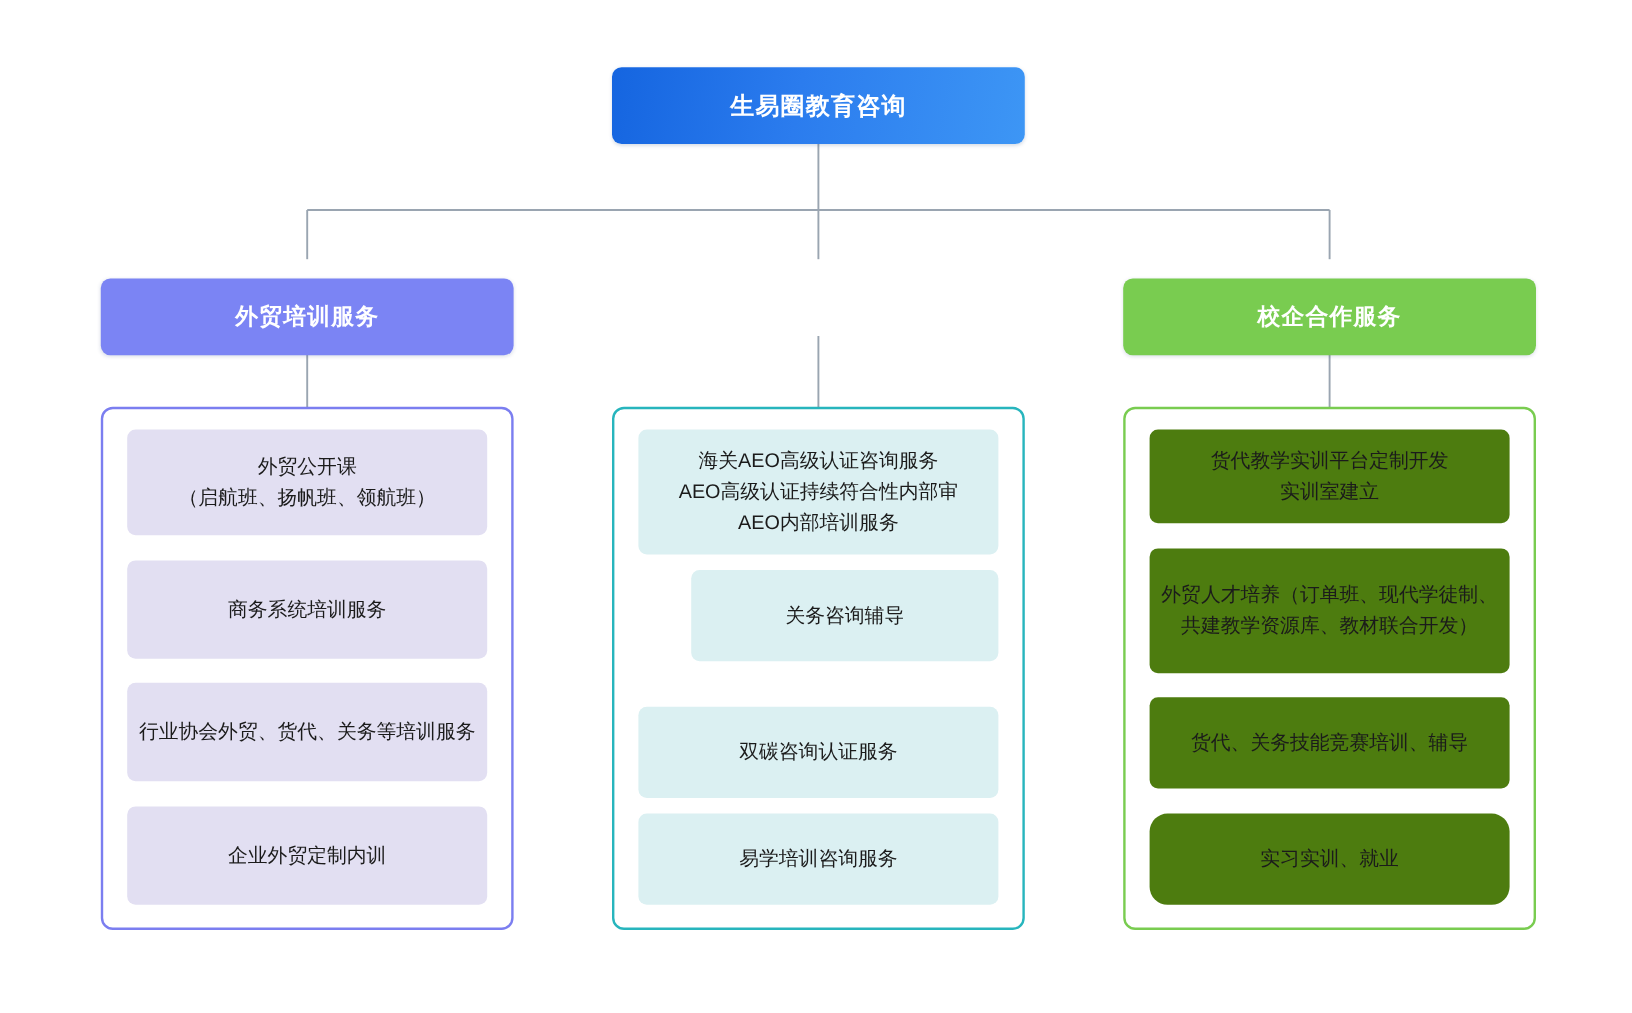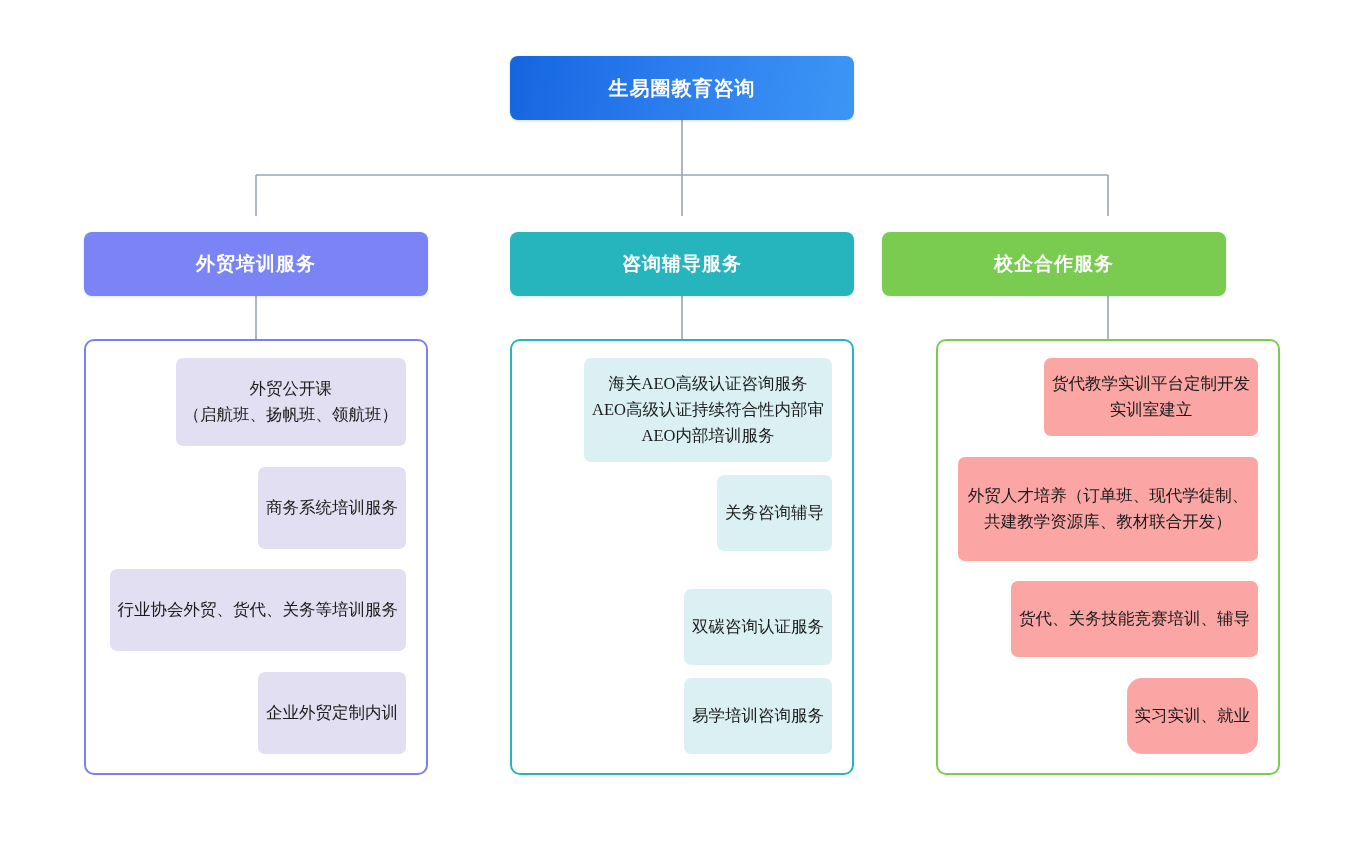--- a/index.html
+++ b/index.html
@@ -13,21 +13,20 @@
     position: relative;
     font-family: "Liberation Sans", "DejaVu Sans", sans-serif;
     overflow: hidden;
   }
 
   #chart-canvas {
     position: absolute;
     left: 0; top: 0;
     width: 1360px;
     height: 725px;
-    font-family: Liberation Serif, serif;
   }
 
   
   #connectors {
     position: absolute;
     left: 0; top: 0;
     width: 1360px;
     height: 844px;
     pointer-events: none;
   }
@@ -67,36 +66,35 @@
     margin-top: 16px;
   }
   .cat-header .cat-label {
     color: #ffffff;
     font-size: 19px;
     font-weight: bold;
     letter-spacing: 1px;
   }
   #cat-header-0 { left: 84px;  background: #7b84f4; }
   #cat-header-1 { left: 510px; background: #27b5bd; }
-  #cat-header-2 { left: 882px; background: #79cc50; }
+  #cat-header-2 { left: 936px; background: #79cc50; }
 
   
   .group-box {
     position: absolute;
     top: 339px;
     width: 344px;
     height: 436px;
     border-radius: 10px;
     box-sizing: border-box;
     background: #ffffff;
     display: flex;
     flex-direction: column;
     justify-content: space-between;
     padding: 17px 20px 19px 20px;
-    align-items: flex-end;
   }
   #group-box-0 { left: 84px;  border: 2px solid #7b7ef0; }
   #group-box-1 { left: 510px; border: 2px solid #27b5bd; }
   #group-box-2 { left: 936px; border: 2px solid #79cc50; }
 
   
   .leaf-item {
     border-radius: 7px;
     display: flex;
     align-items: center;
@@ -104,21 +102,21 @@
     text-align: center;
     box-sizing: border-box;
     padding: 6px 8px;
     color: #1b1b1b;
     font-size: 16.5px;
     line-height: 26px;
     white-space: pre-line;
   }
   .group-0 .leaf-item { background: #e2dff2; }
   .group-1 .leaf-item { background: #dbf0f2; }
-  .group-2 .leaf-item { background: #fca5a5; }
+  .group-2 .leaf-item { background: #4d7c0f; }
 
   
   #group-box-0 .leaf-item:nth-child(1) { height: 88px; }
   #group-box-0 .leaf-item:nth-child(2) { height: 82px; }
   #group-box-0 .leaf-item:nth-child(3) { height: 82px; }
   #group-box-0 .leaf-item:nth-child(4) { height: 82px; }
 
   
   #group-box-1 .leaf-item:nth-child(1) { height: 104px; }
   #group-box-1 .leaf-item:nth-child(2) { height: 76px; margin-left: 44px; }
@@ -151,23 +149,20 @@
     <line x1="1108" y1="280" x2="1108" y2="341" stroke="#9aa5b1" stroke-width="1.6"></line>
   </svg>
 
   <div class="root-node">
     <span class="root-label">生易圈教育咨询</span>
   </div>
 
   <div class="cat-header" id="cat-header-0">
     <span class="cat-label">外贸培训服务</span>
   </div>
-  <div class="cat-header" id="cat-header-1">
-    <span class="cat-label">咨询辅导服务</span>
-  </div>
   <div class="cat-header" id="cat-header-2">
     <span class="cat-label">校企合作服务</span>
   </div>
 
   <div class="group-box group-0" id="group-box-0">
     <div class="leaf-item">外贸公开课
 （启航班、扬帆班、领航班）</div>
     <div class="leaf-item">商务系统培训服务</div>
     <div class="leaf-item">行业协会外贸、货代、关务等培训服务</div>
     <div class="leaf-item">企业外贸定制内训</div>

